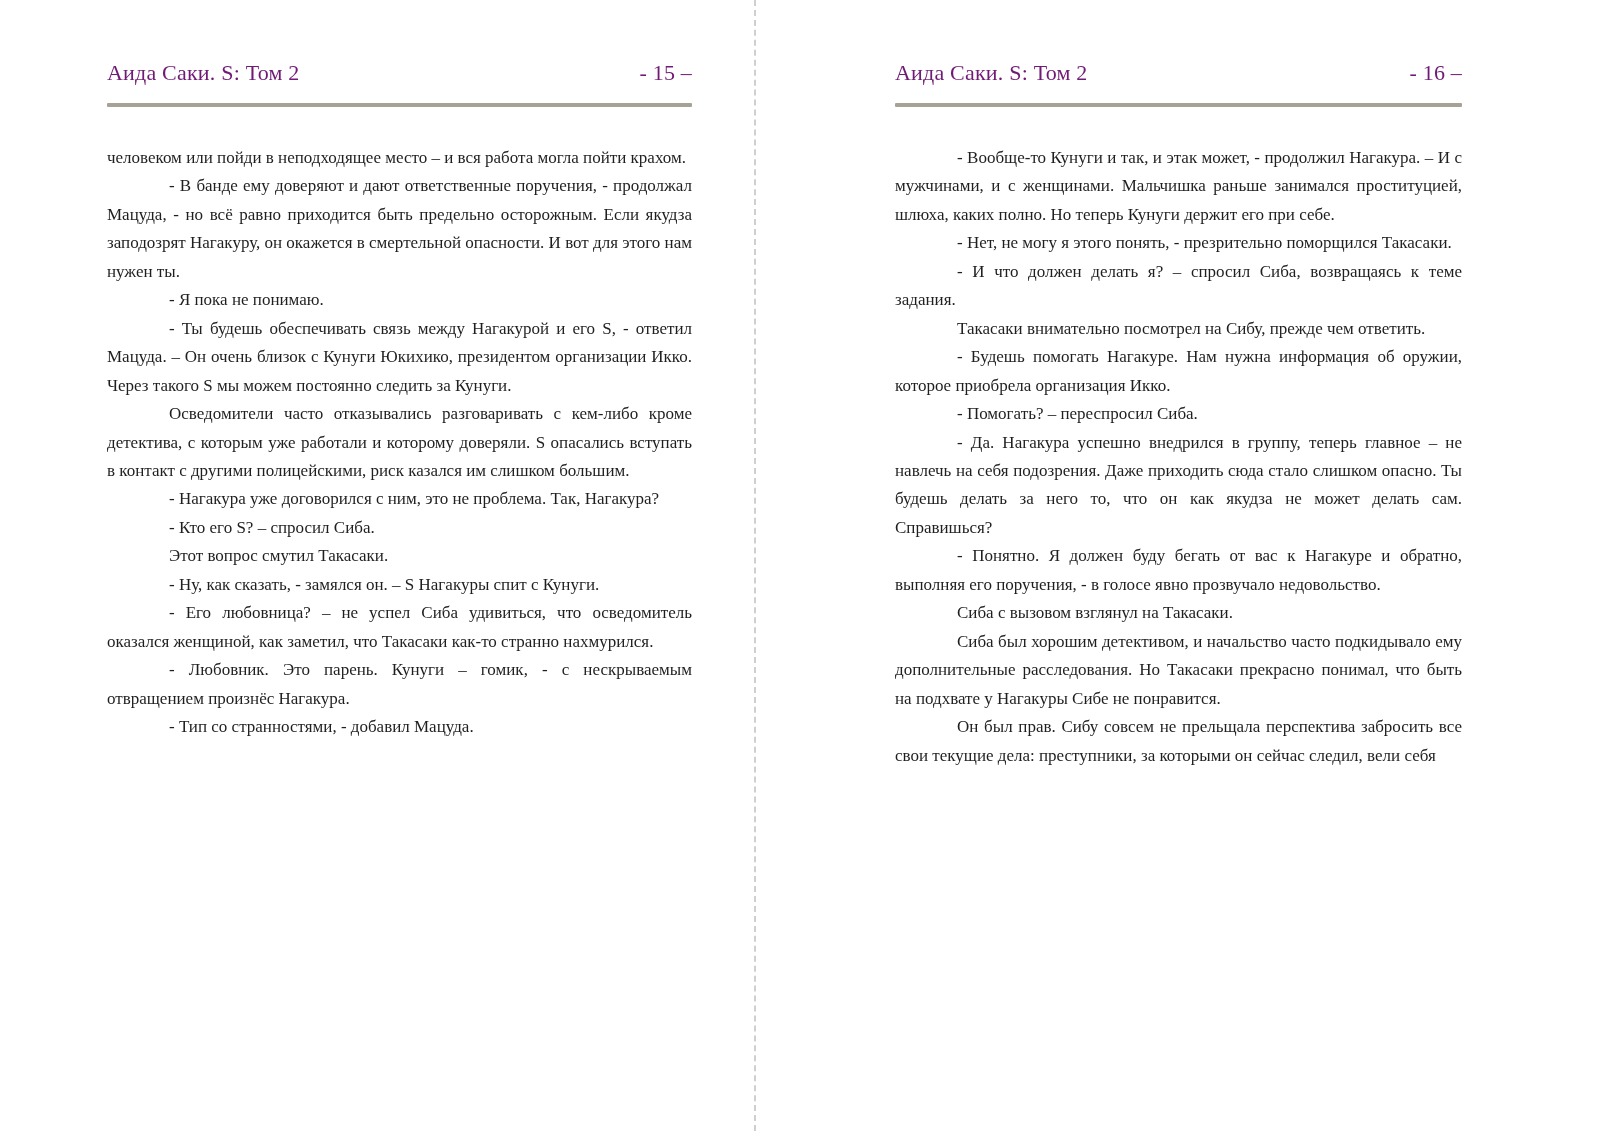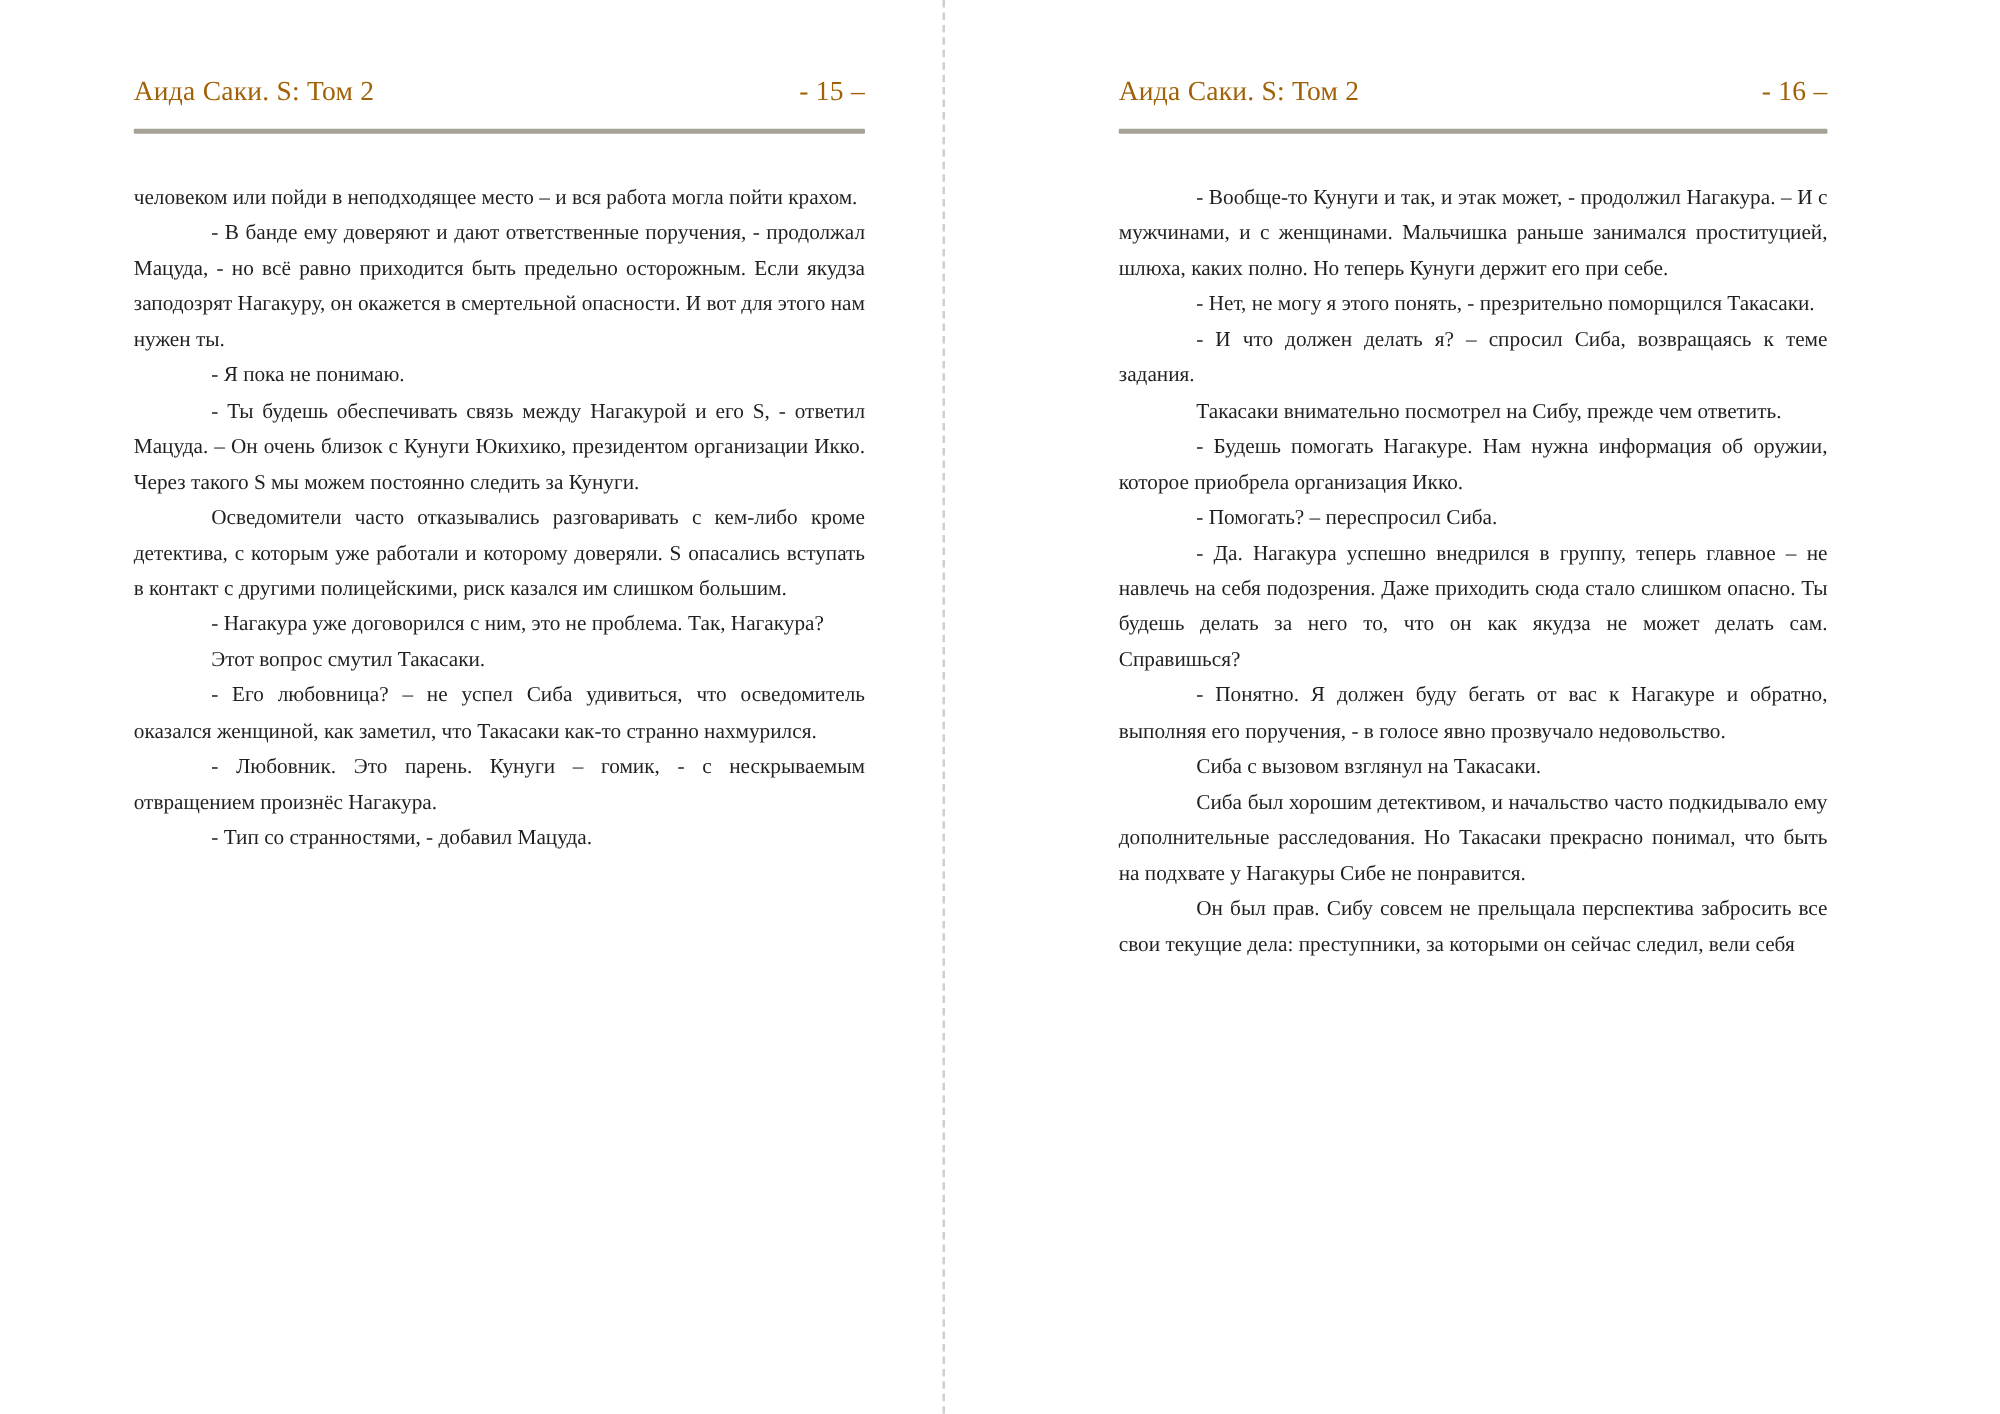--- a/index.html
+++ b/index.html
@@ -26,21 +26,21 @@
   }
   .page.left  { left: 107px; width: 585px; }
   .page.right { left: 895px; width: 567px; }
 
   .running-header {
     display: flex;
     justify-content: space-between;
     align-items: baseline;
     font-size: 22px;
     letter-spacing: 0.2px;
-    color: #a16207;
+    color: #701a75;
   }
   .header-rule {
     margin-top: 17px;
     height: 4px;
     background: #a6a396;
     border-radius: 1px;
   }
 
   .page-body {
     margin-top: 37px;
@@ -67,21 +67,23 @@
       <span>- 15 –</span>
     </div>
     <div class="header-rule"></div>
     <div class="page-body">
       <p class="continuation">человеком или пойди в неподходящее место – и вся работа могла пойти крахом.</p>
       <p>- В банде ему доверяют и дают ответственные поручения, - продолжал Мацуда, - но всё равно приходится быть предельно осторожным. Если якудза заподозрят Нагакуру, он окажется в смертельной опасности. И вот для этого нам нужен ты.</p>
       <p>- Я пока не понимаю.</p>
       <p>- Ты будешь обеспечивать связь между Нагакурой и его S, - ответил Мацуда. – Он очень близок с Кунуги Юкихико, президентом организации Икко. Через такого S мы можем постоянно следить за Кунуги.</p>
       <p>Осведомители часто отказывались разговаривать с кем-либо кроме детектива, с которым уже работали и которому доверяли. S опасались вступать в контакт с другими полицейскими, риск казался им слишком большим.</p>
       <p>- Нагакура уже договорился с ним, это не проблема. Так, Нагакура?</p>
+      <p>- Кто его S? – спросил Сиба.</p>
       <p>Этот вопрос смутил Такасаки.</p>
+      <p>- Ну, как сказать, - замялся он. – S Нагакуры спит с Кунуги.</p>
       <p>- Его любовница? – не успел Сиба удивиться, что осведомитель оказался женщиной, как заметил, что Такасаки как-то странно нахмурился.</p>
       <p>- Любовник. Это парень. Кунуги – гомик, - с нескрываемым отвращением произнёс Нагакура.</p>
       <p>- Тип со странностями, - добавил Мацуда.</p>
     </div>
   </section>
 
   <section class="page right">
     <div class="running-header">
       <span>Аида Саки. S: Том 2</span>
       <span>- 16 –</span>

